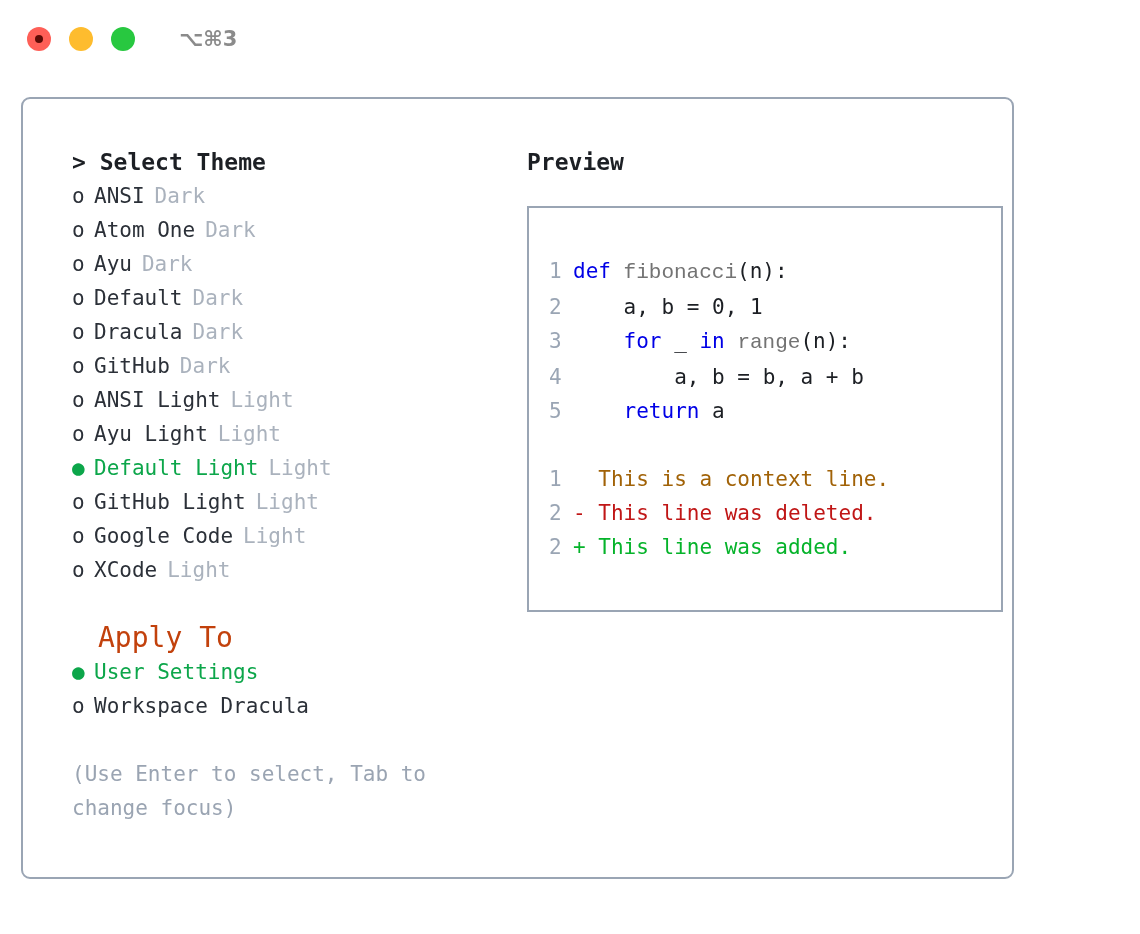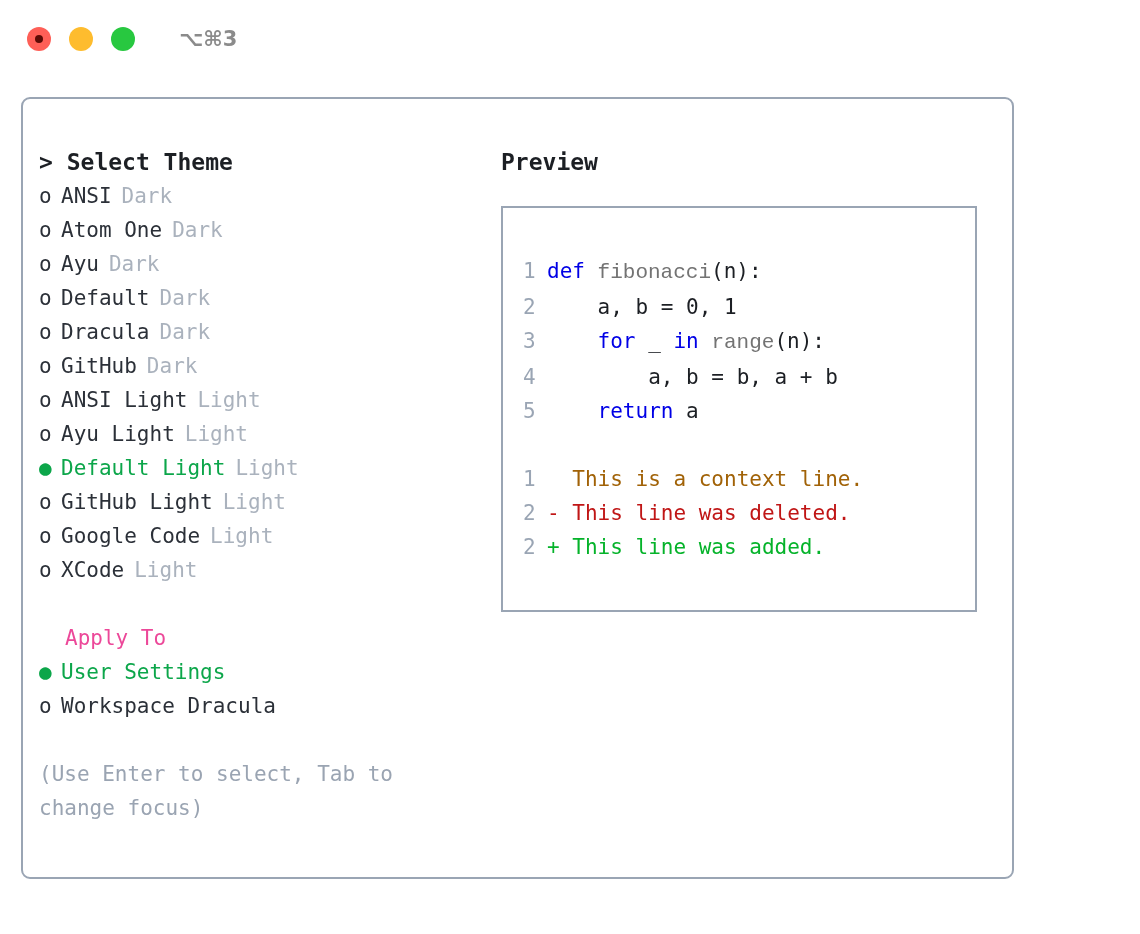--- a/index.html
+++ b/index.html
@@ -77,20 +77,21 @@
     position: absolute;
     left: 0; top: 0;
     width: 100%; height: 100%;
     display: flex;
   }
 
   
   #theme-column {
     width: 478px;
     padding: 46px 0 0 16px;
+    margin-left: 33px;
   }
 
   .section-heading {
     font-size: 23px;
     font-weight: bold;
     color: #1c1f24;
     line-height: 34px;
     white-space: pre;
   }
 
@@ -111,22 +112,22 @@
   .bullet-on  { color: #0ca64a; }
   .opt-label { color: #2b3038; }
   .opt-label.selected { color: #0ca64a; }
   .opt-tag {
     color: #aab2bd;
     padding-left: 10px;
   }
 
   #apply-block { margin-top: 34px; }
   .apply-heading {
-    font-size: 21px;
-    color: #ec4899;
+    font-size: 28px;
+    color: #c2410c;
     line-height: 34px;
     padding-left: 26px;
     white-space: pre;
   }
 
   #hint-text {
     margin-top: 34px;
     font-size: 21px;
     line-height: 34px;
     color: #9aa4b2;

